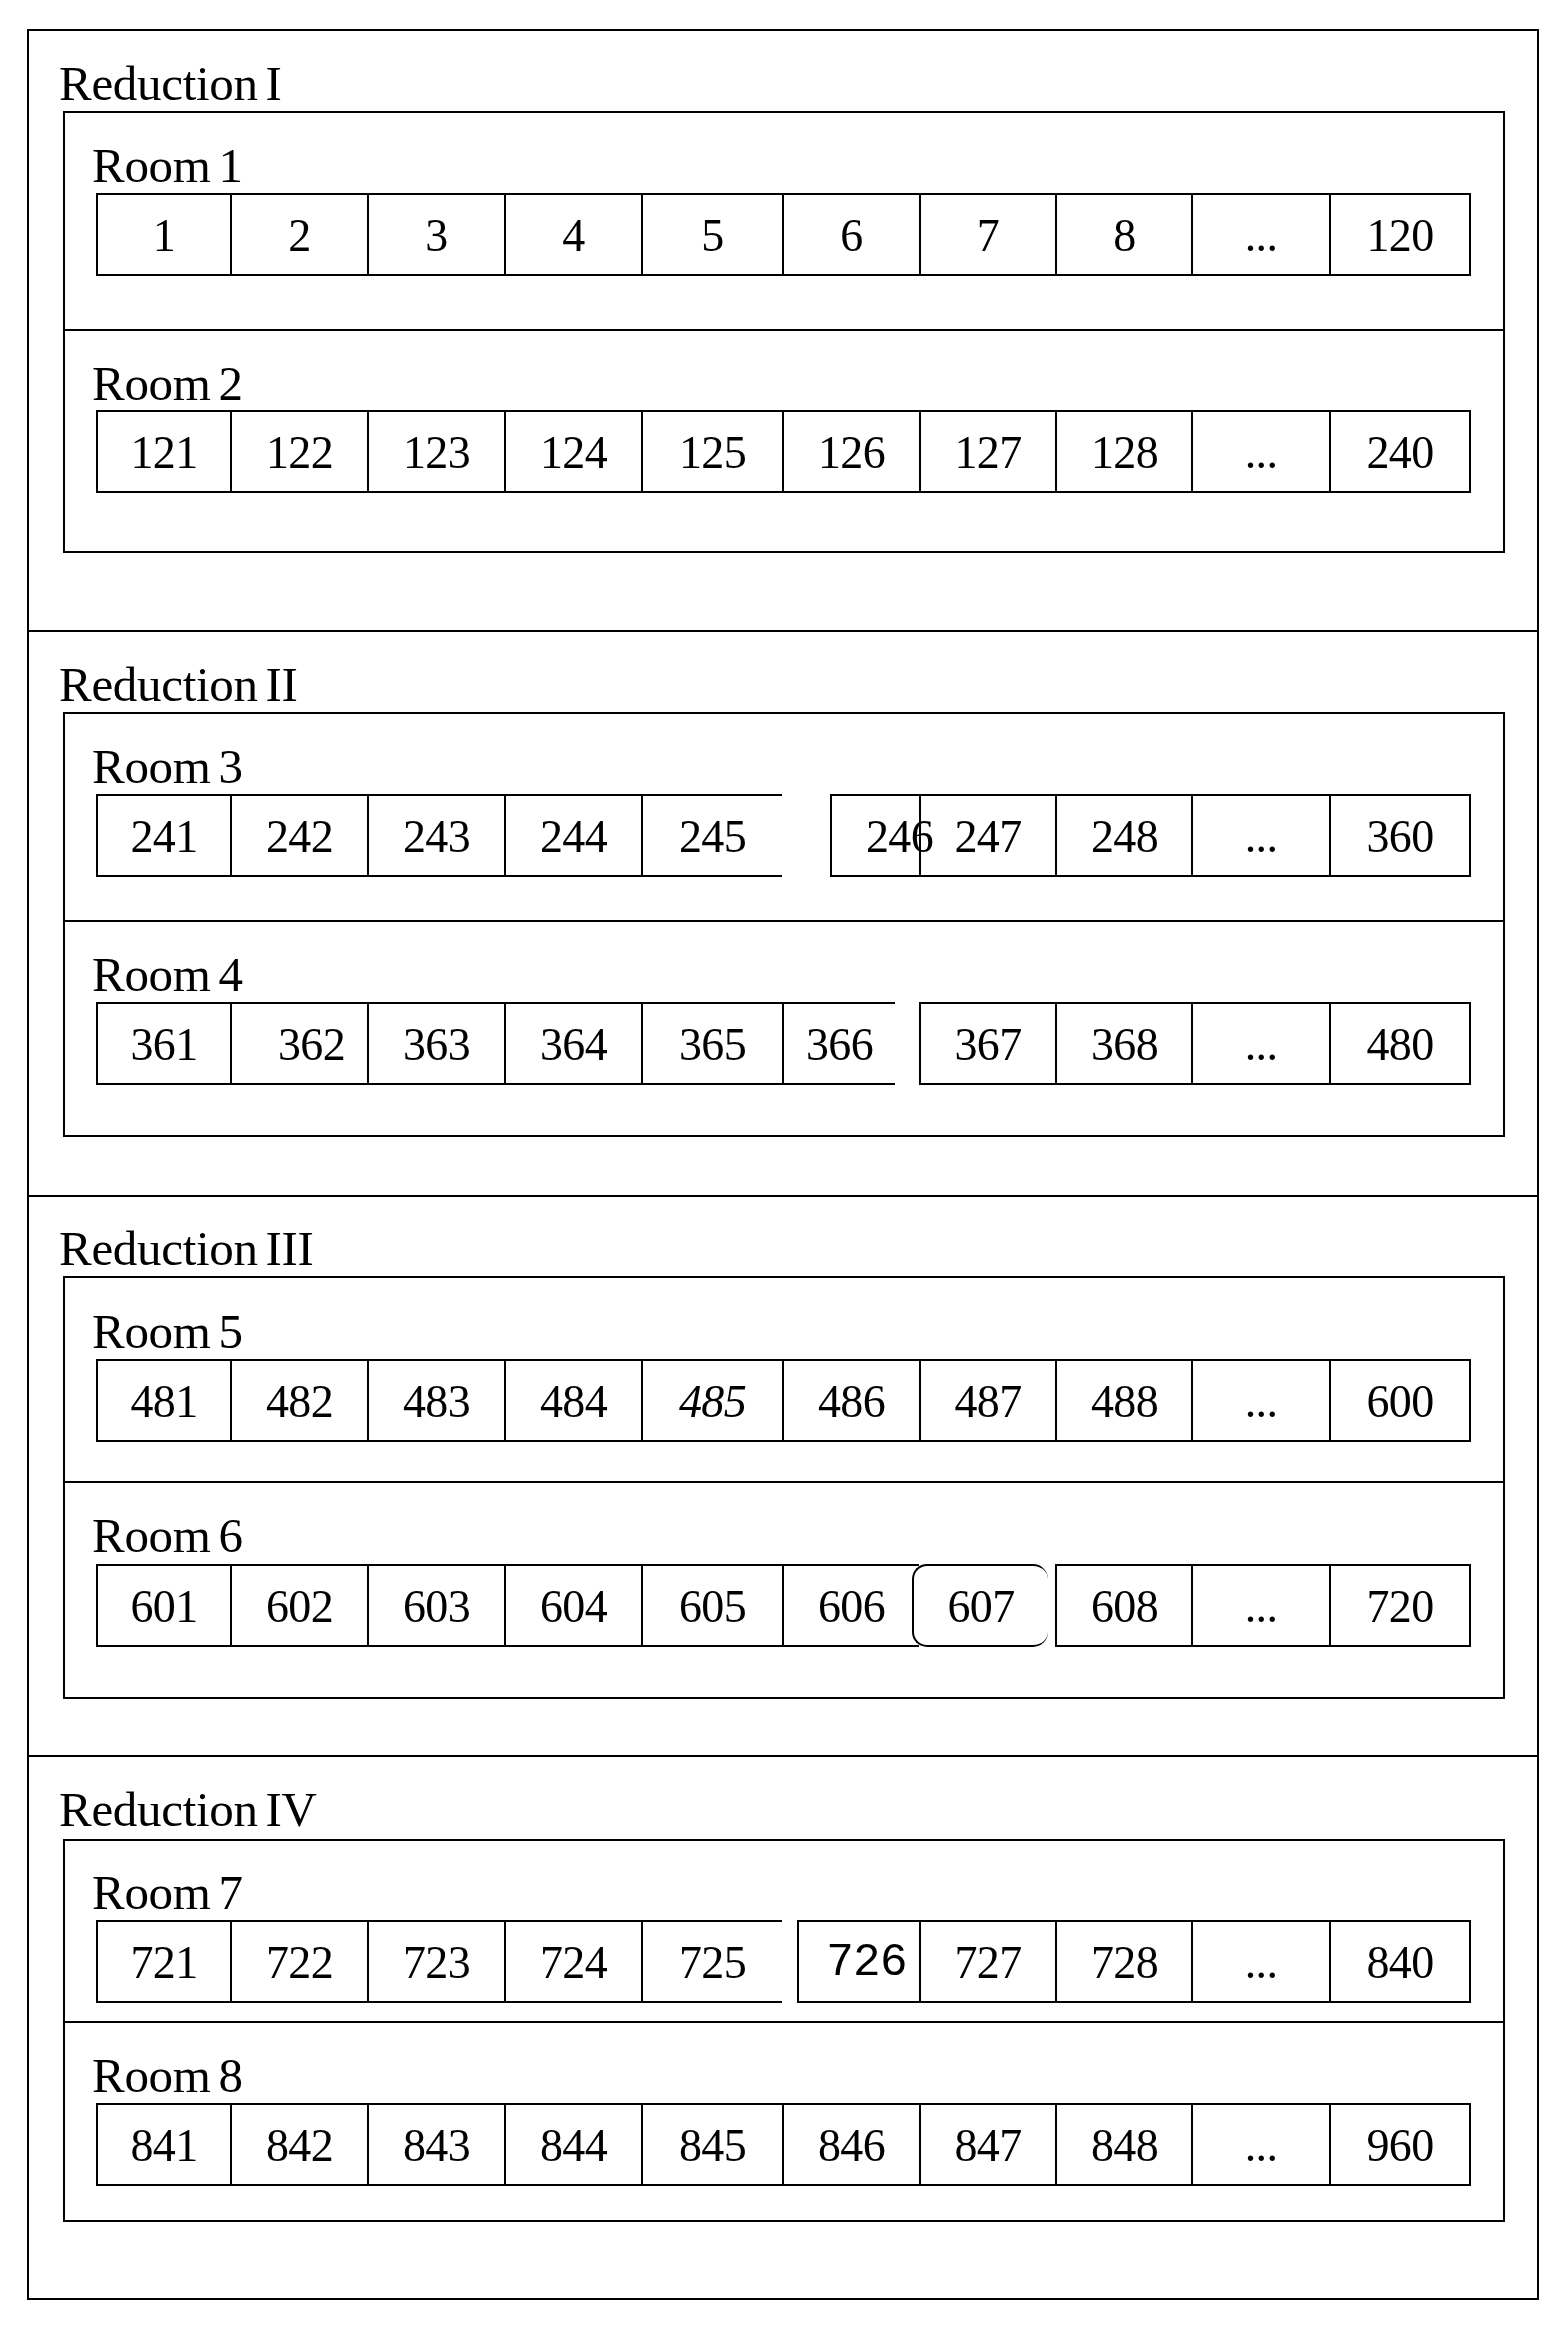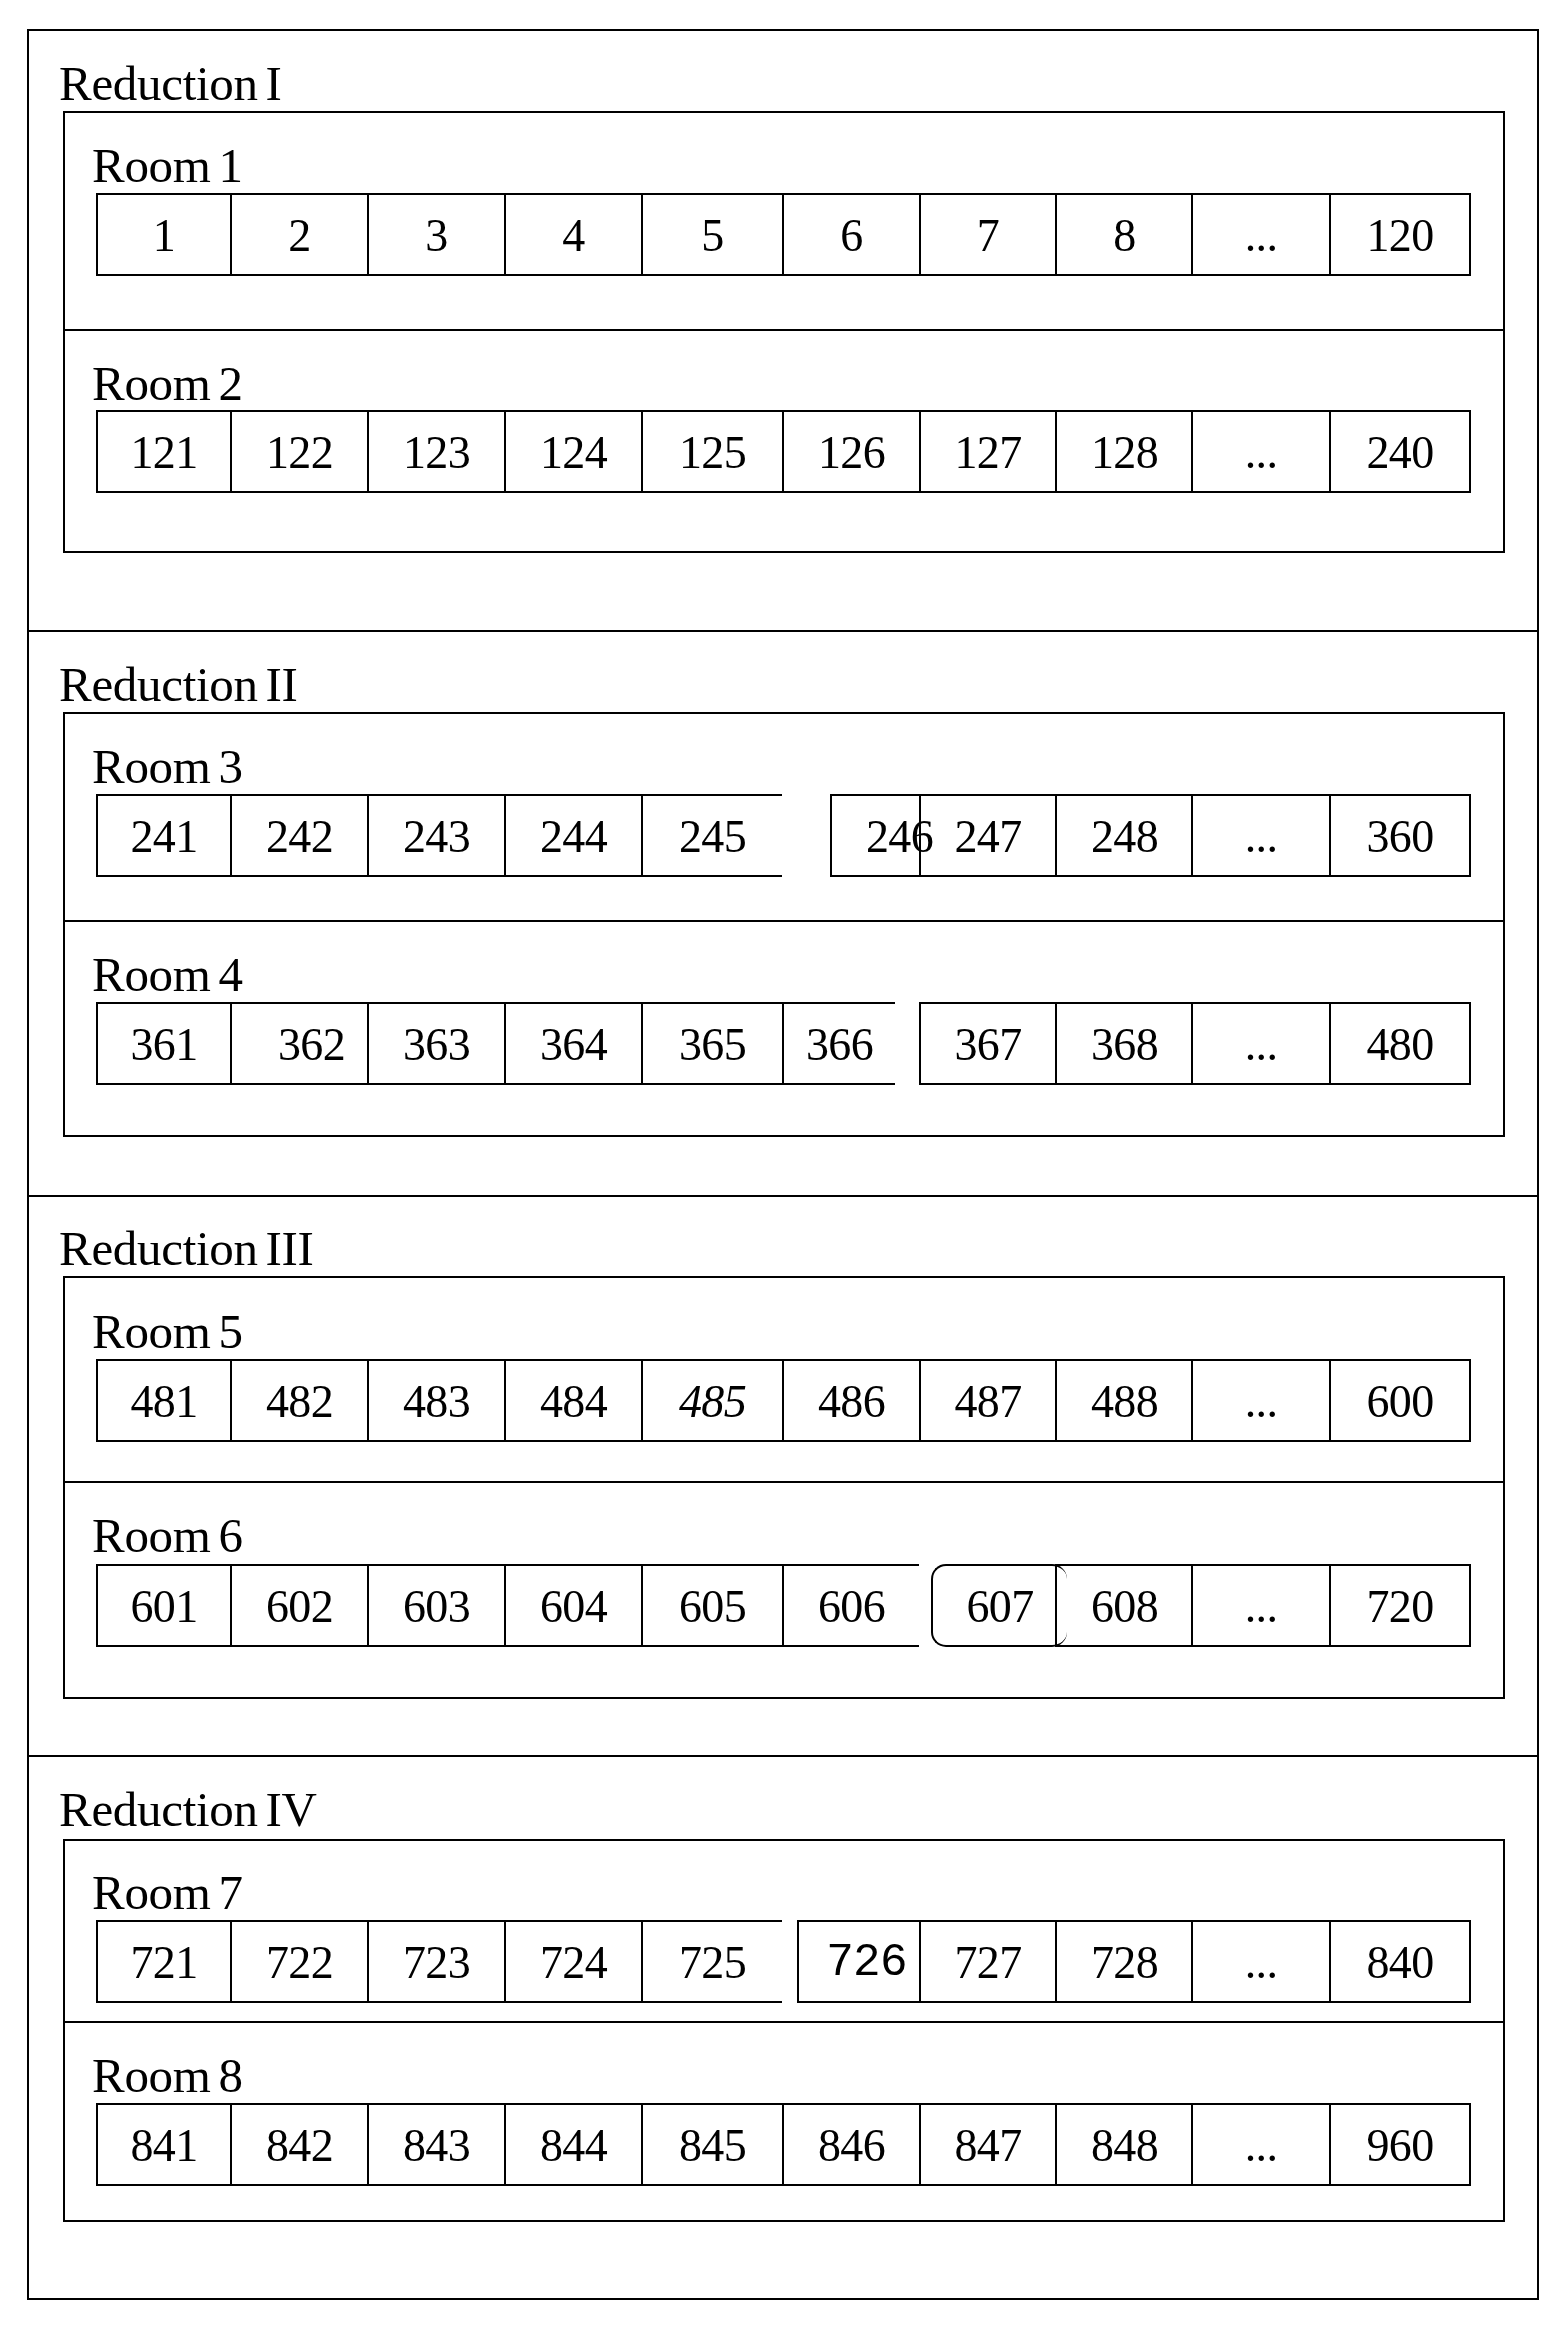--- a/index.html
+++ b/index.html
@@ -157,21 +157,21 @@
       <div class="abs room-divider" style="top: 1481px;"></div>
       <div class="abs" style="left: 0px; top: 0px;">
         <div class="abs label room-title" style="top: 1511px;">Room 6</div>
         <div class="abs cell-row" style="top: 1564px; width: 1375px;">
           <div class="cell first" style="left: 0px; width: 134px;">601</div>
           <div class="cell" style="left: 134px; width: 137px;">602</div>
           <div class="cell" style="left: 271px; width: 137px;">603</div>
           <div class="cell" style="left: 408px; width: 137px;">604</div>
           <div class="cell" style="left: 545px; width: 141px;">605</div>
           <div class="cell" style="left: 686px; width: 137px;">606</div>
-          <div class="cell" style="left: 835px; width: 136px; border-radius: 15px;">607</div>
+          <div class="cell" style="left: 816px; width: 136px; border-radius: 15px;">607</div>
           <div class="cell" style="left: 959px; width: 137px;">608</div>
           <div class="cell" style="left: 1095px; width: 138px;">...</div>
           <div class="cell last" style="left: 1233px; width: 142px;">720</div>
         </div>
       </div>
     </div>
     <div class="abs reduction-divider" style="top: 1755px;"></div>
     <div class="abs" style="left: 0px; top: 0px;">
       <div class="abs label reduction-title" style="top: 1785px;">Reduction IV</div>
       <div class="abs inner-box" style="top: 1839px; height: 383px;"></div>

